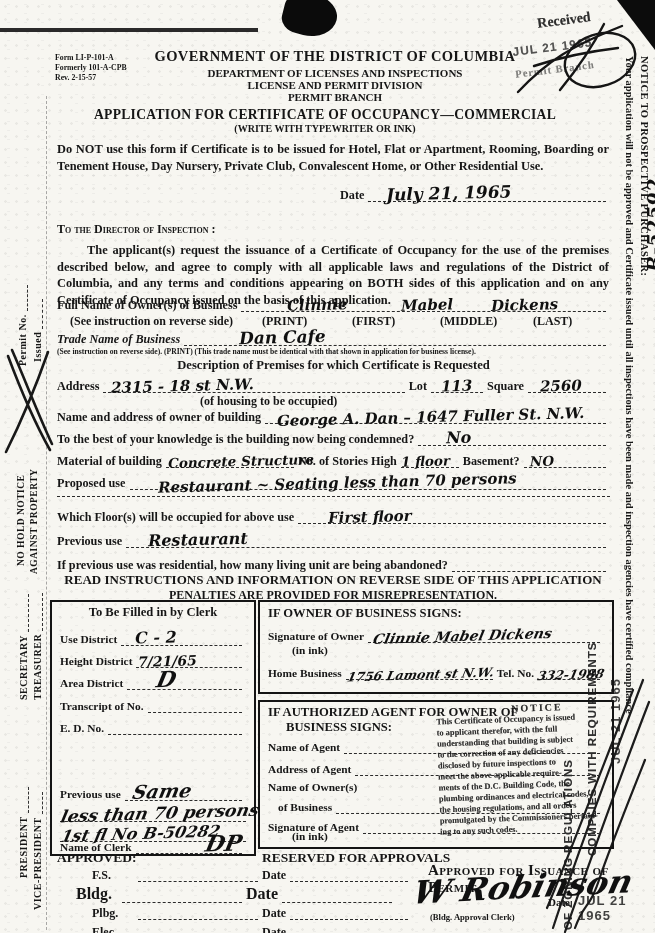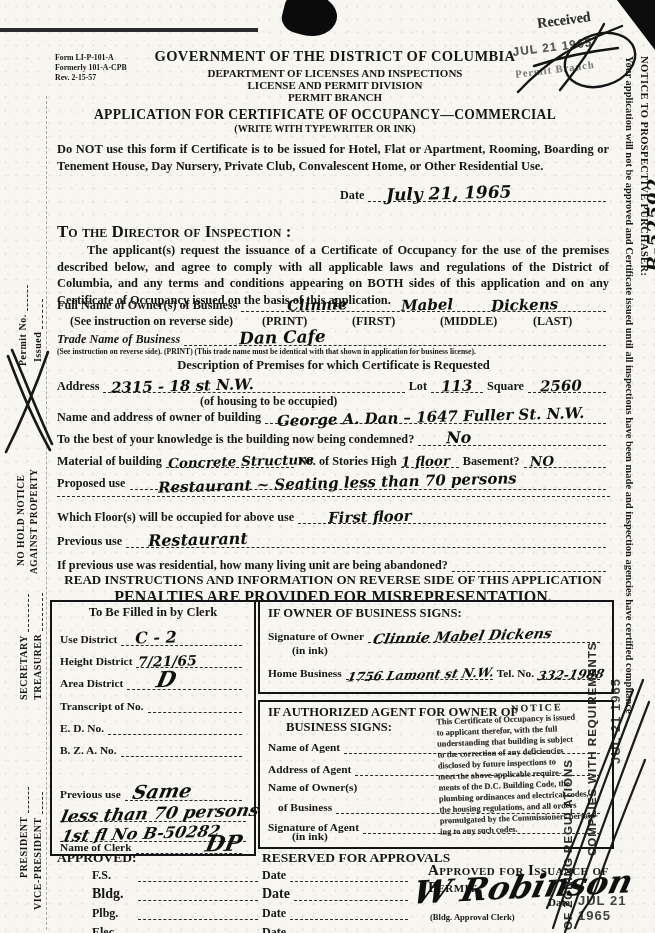--- a/index.html
+++ b/index.html
@@ -106,21 +106,21 @@
   <div style="font-size:10px;font-weight:700">(WRITE WITH TYPEWRITER OR INK)</div>
 </div>
 
 <div class="para" style="left:57px;top:141px;width:552px">Do NOT use this form if Certificate is to be issued for Hotel, Flat or Apartment, Rooming, Boarding or Tenement House, Day Nursery, Private Club, Convalescent Home, or Other Residential Use.</div>
 <div class="row" style="left:340px;top:186px;width:270px">
   <span>Date</span>
   <span class="fill">
     <span class="hw" style="left:18px;font-size:17px">July 21, 1965</span>
   </span>
 </div>
-<div class="abs" style="left:57px;top:222px;font-weight:700;font-size:17px;font-variant:small-caps">To the Director of Inspection :</div>
+<div class="abs" style="left:57px;top:222px;font-weight:700;font-size:12px;font-variant:small-caps">To the Director of Inspection :</div>
 <div class="para" style="left:57px;top:242px;width:552px;text-indent:30px">The applicant(s) request the issuance of a Certificate of Occupancy for the use of the premises described below, and agree to comply with all applicable laws and regulations of the District of Columbia, and any terms and conditions appearing on BOTH sides of this application and on any Certificate of Occupancy issued on the basis of this application.</div>
 
 <div class="row" style="left:57px;top:296px;width:553px">
   <span>Full Name of Owner(s) of Business</span>
   <span class="fill">
     <span class="hw" style="left:46px">Clinnie</span>
     <span class="hw" style="left:160px">Mabel</span>
     <span class="hw" style="left:250px">Dickens</span>
   </span>
 </div>
@@ -197,21 +197,21 @@
   <span>Previous use</span>
   <span class="fill">
     <span class="hw" style="left:22px;font-size:16px">Restaurant</span>
   </span>
 </div>
 <div class="row" style="left:57px;top:556px;width:553px">
   <span>If previous use was residential, how many living unit are being abandoned?</span>
   <span class="fill"></span>
 </div>
 <div class="abs center" style="left:50px;top:572px;width:566px;font-weight:700;font-size:13px">READ INSTRUCTIONS AND INFORMATION ON REVERSE SIDE OF THIS APPLICATION</div>
-<div class="abs center" style="left:50px;top:588px;width:566px;font-weight:700;font-size:16px">PENALTIES ARE PROVIDED FOR MISREPRESENTATION.</div>
+<div class="abs center" style="left:50px;top:588px;width:566px;font-weight:700;font-size:12px">PENALTIES ARE PROVIDED FOR MISREPRESENTATION.</div>
 
 <div class="box" style="left:50px;top:600px;width:202px;height:252px">
   <div class="center" style="font-weight:700;font-size:12.6px;margin-top:3px">To Be Filled in by Clerk</div>
   <div class="brow" style="top:28px">
     <span>Use District</span>
     <span class="fill">
         <span class="hw" style="left:14px;font-size:16px">C - 2</span>
       </span>
   </div>
   <div class="brow" style="top:50px">
@@ -227,26 +227,20 @@
       </span>
   </div>
   <div class="brow" style="top:95px">
     <span>Transcript of No.</span>
     <span class="fill">
         <span class="hw"></span>
       </span>
   </div>
   <div class="brow" style="top:117px">
     <span>E. D. No.</span>
-    <span class="fill">
-        <span class="hw"></span>
-      </span>
-  </div>
-  <div class="brow" style="top:139px">
-    <span>B. Z. A. No.</span>
     <span class="fill">
         <span class="hw"></span>
       </span>
   </div>
   <div class="brow" style="top:183px">
     <span>Previous use</span>
     <span class="fill">
         <span class="hw cur" style="left:8px;font-size:19px">Same</span>
       </span>
   </div>
@@ -331,21 +325,21 @@
 
 <div class="abs" style="left:57px;top:850px;font-weight:700;font-size:13.5px">APPROVED:</div>
 <div class="abs" style="left:262px;top:850px;font-weight:700;font-size:13.5px">RESERVED FOR APPROVALS</div>
 
 <div class="row" style="left:92px;top:866px;width:320px;font-size:12px">
   <span style="width:42px">F.S.</span>
   <span class="fillfix" style="width:120px"></span>
   <span>Date</span>
   <span class="fill"></span>
 </div>
-<div class="row" style="left:92px;top:885px;width:320px;font-size:14px">
+<div class="row" style="left:76px;top:885px;width:320px;font-size:16px">
   <span style="width:42px">Bldg.</span>
   <span class="fillfix" style="width:120px"></span>
   <span>Date</span>
   <span class="fill"></span>
 </div>
 <div class="row" style="left:92px;top:904px;width:320px;font-size:12px">
   <span style="width:42px">Plbg.</span>
   <span class="fillfix" style="width:120px"></span>
   <span>Date</span>
   <span class="fill"></span>

